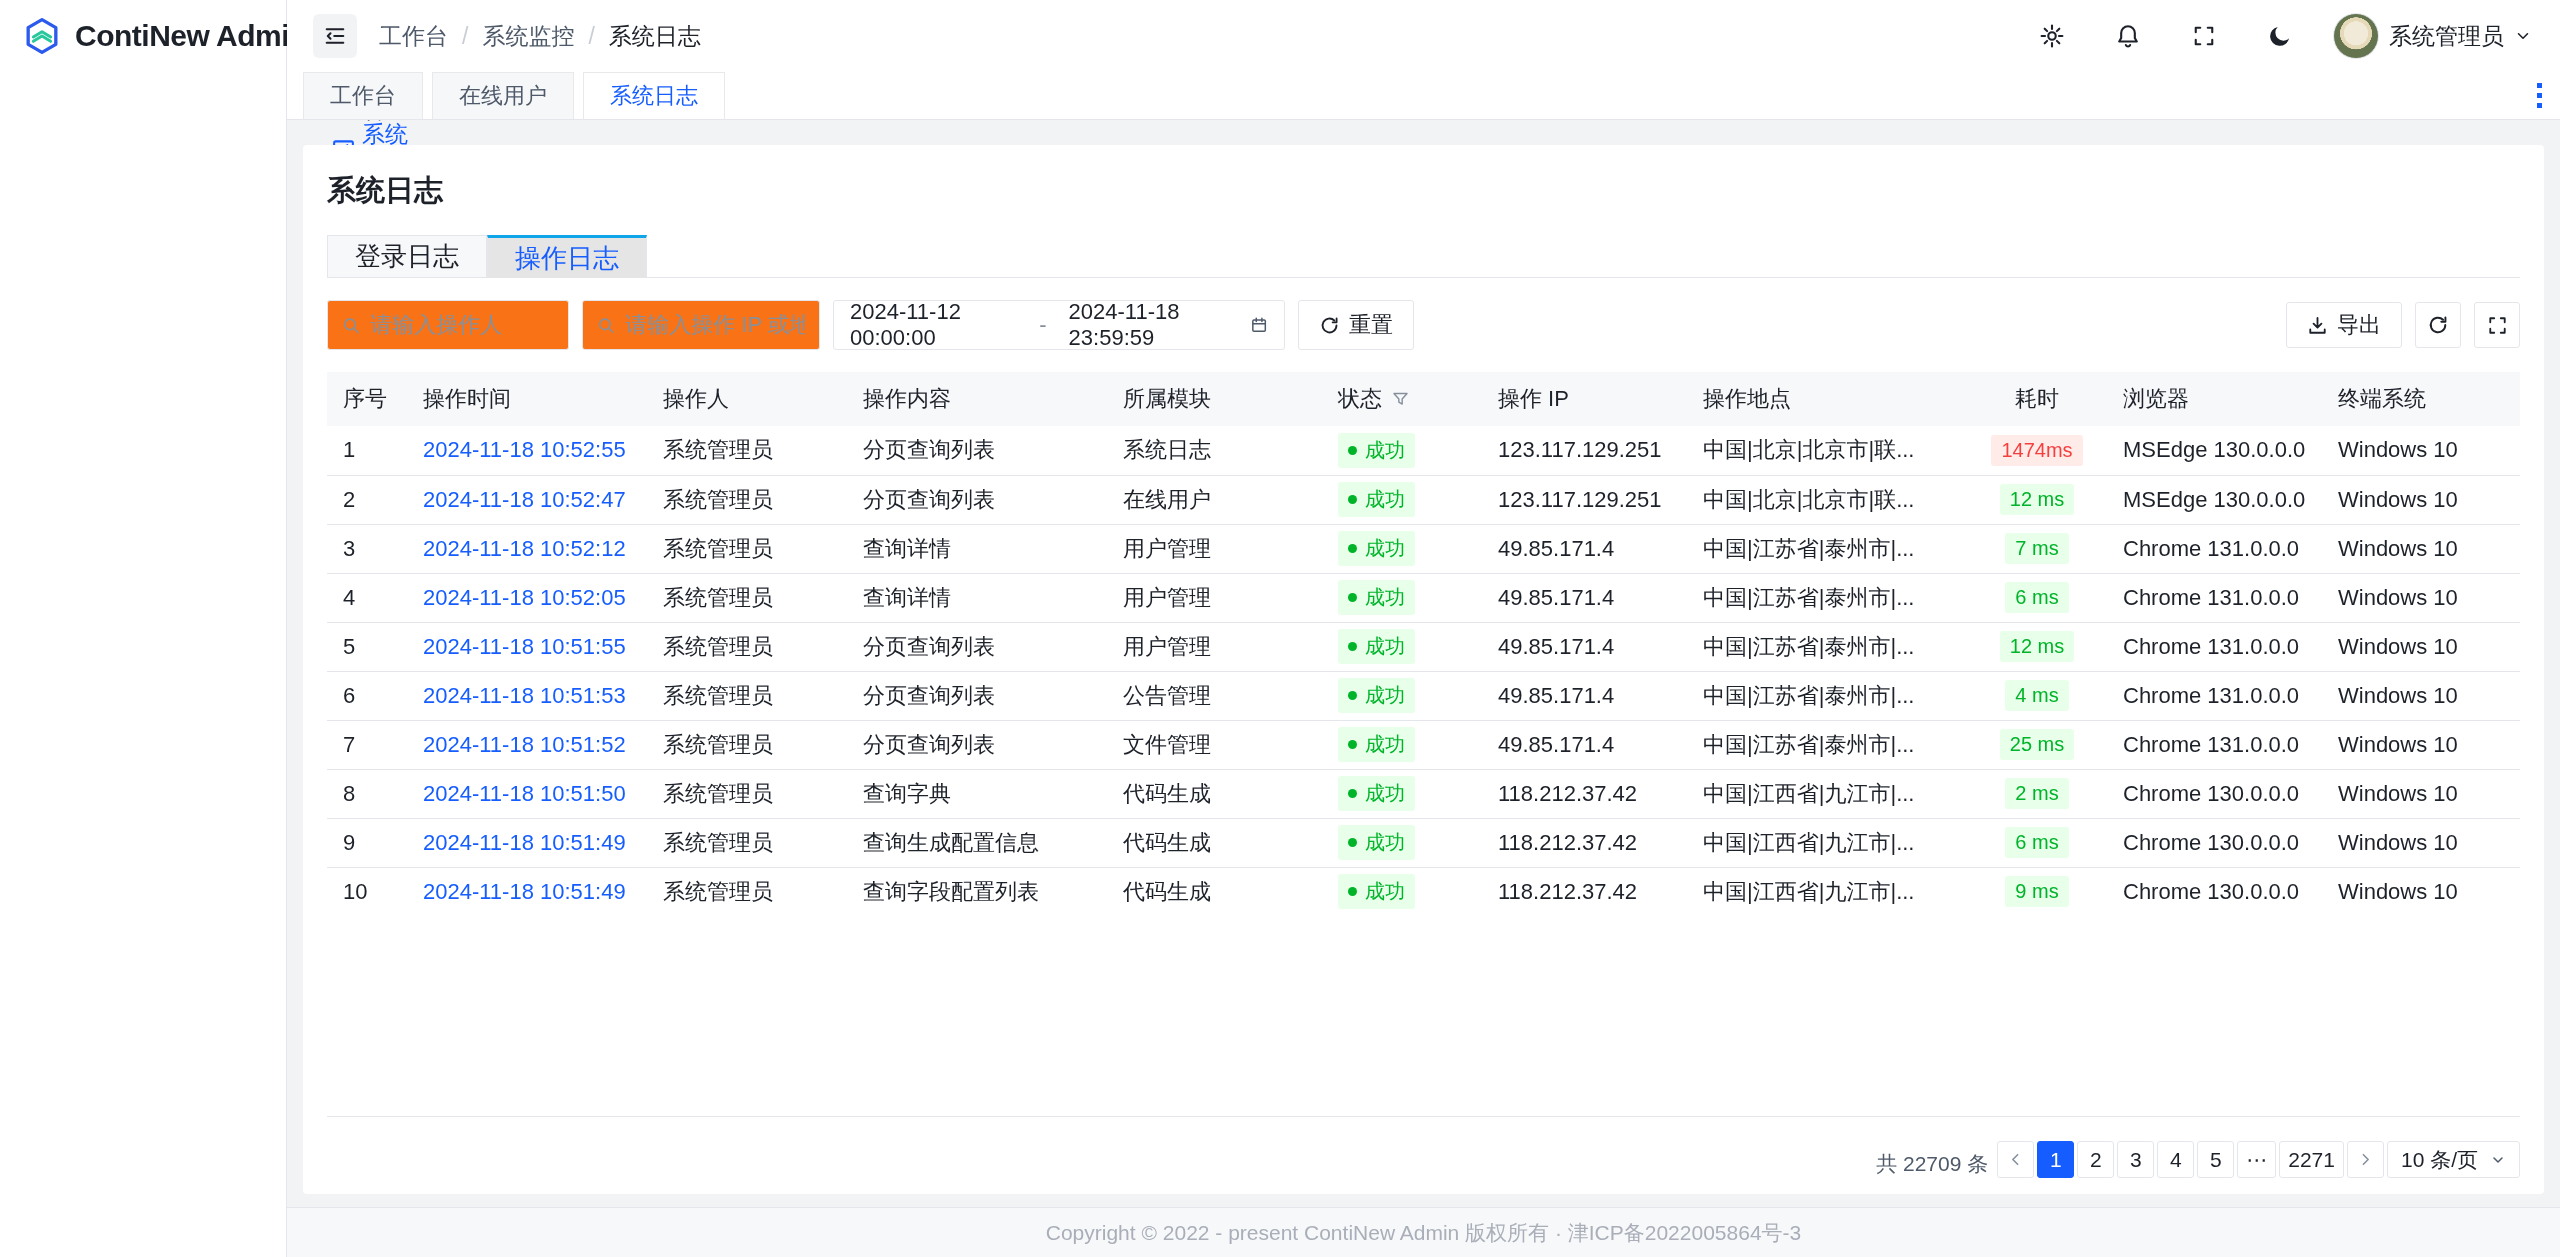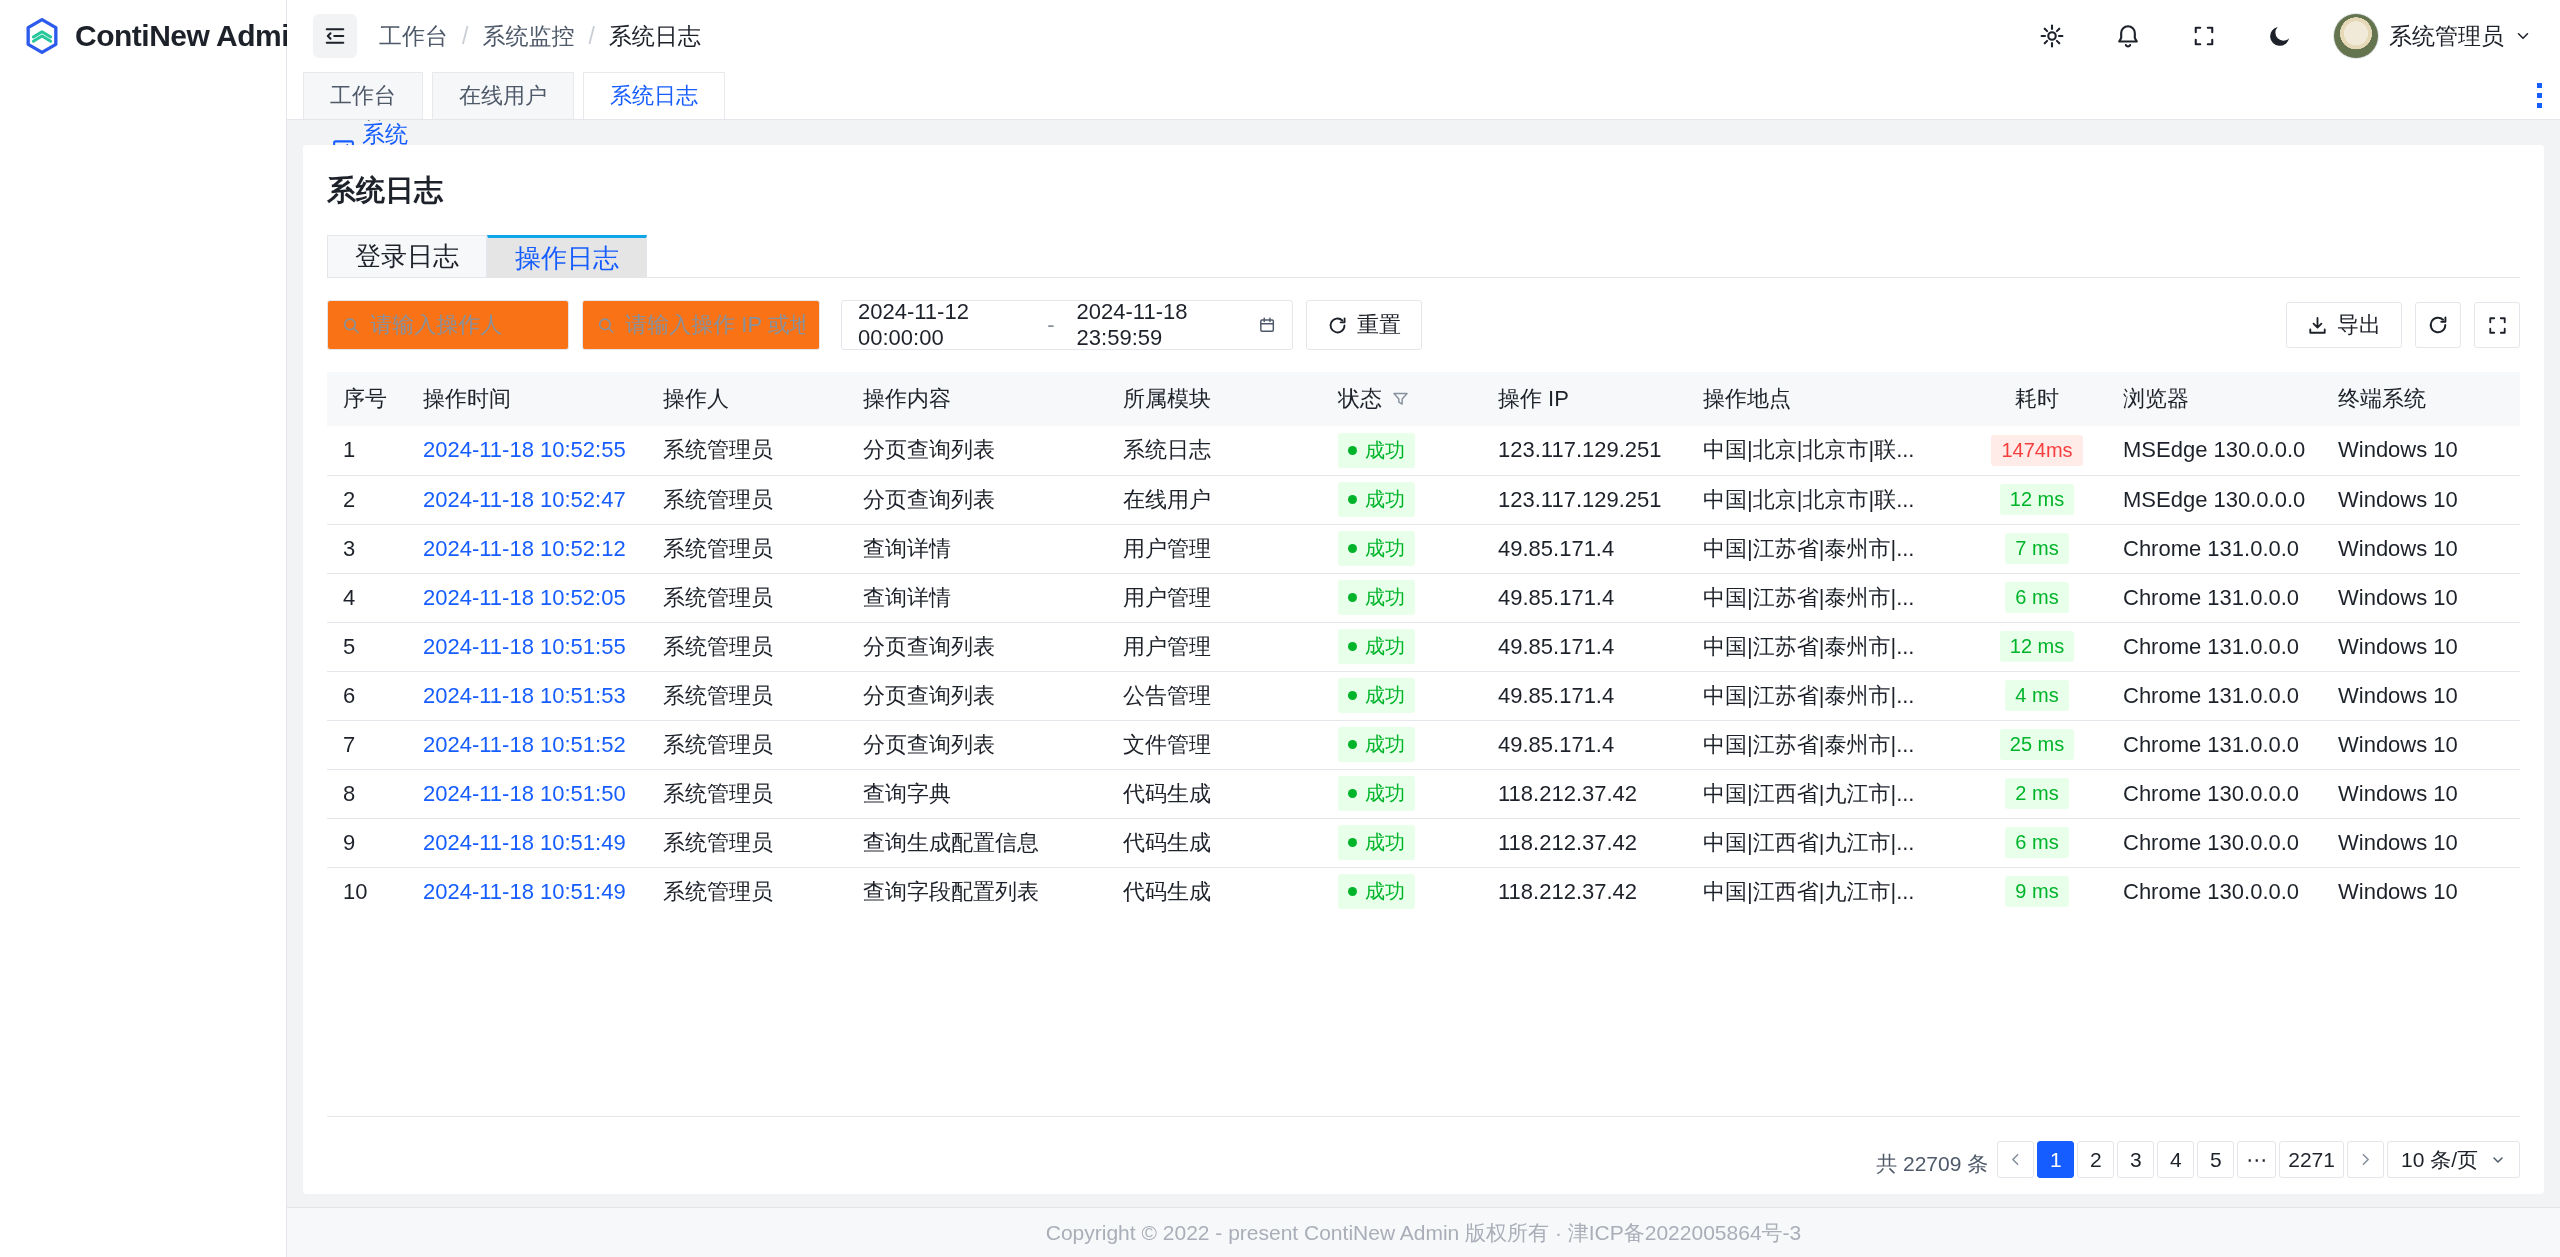--- a/index.html
+++ b/index.html
@@ -50,21 +50,21 @@
 
   .log-tabs { display:flex; align-items:flex-end; border-bottom:1px solid #E5E6EB; }
   .log-tab { height:42px; display:flex; align-items:center; padding:0 27px; font-size:26px; color:#1D2129; background:#F7F8FA; border:1px solid #E5E6EB; border-bottom:none; cursor:pointer;text-align:center; }
   .log-tab.active { background:#e5e5e5; color:#165DFF; border-top:3px solid #0ea5e9; margin-bottom:-1px; height:43px; }
 
   .filter-row { margin-top:22px; display:flex; align-items:center; gap:13px; }
   .search-box { height:50px; border:1px solid #E5E6EB; border-radius:3px; display:flex; align-items:center; gap:10px; padding:0 14px; background:#f97316; }
   .search-box input { border:none; outline:none; font-size:22px; width:100%; font-family:inherit; color:#1D2129; background:transparent; }
   .search-box input::placeholder { color:#86909C; }
   .sb1 { width:242px; } .sb2 { width:238px; }
-  .date-range { width:452px; height:50px; border:1px solid #E5E6EB; border-radius:3px; display:flex; align-items:center; padding:0 16px; gap:14px; font-size:22px; color:#1D2129; background:#fff; cursor:pointer;margin-left:8px; }
+  .date-range { width:452px; height:50px; border:1px solid #E5E6EB; border-radius:3px; display:flex; align-items:center; padding:0 16px; gap:14px; font-size:22px; color:#1D2129; background:#fff; cursor:pointer; }
   .date-sep { color:#86909C; flex:0 0 auto; padding:0 8px; }
   .date-range .cal { margin-left:auto; }
   .btn { height:50px; border:1px solid #E5E6EB; border-radius:3px; background:#fff; display:flex; align-items:center; gap:9px; padding:0 20px; font-size:22px; color:#1D2129; cursor:pointer; }
   .toolbar-right { margin-left:auto; display:flex; align-items:center; gap:13px; }
   .btn.sq { width:46px; height:46px; padding:0; justify-content:center; }
   .btn.export { height:46px; }
 
   
   .table-wrap { margin-top:22px; flex:1; min-height:0; border-bottom:1px solid #E5E6EB; overflow:hidden; }
   table { width:100%; border-collapse:collapse; table-layout:fixed; }

